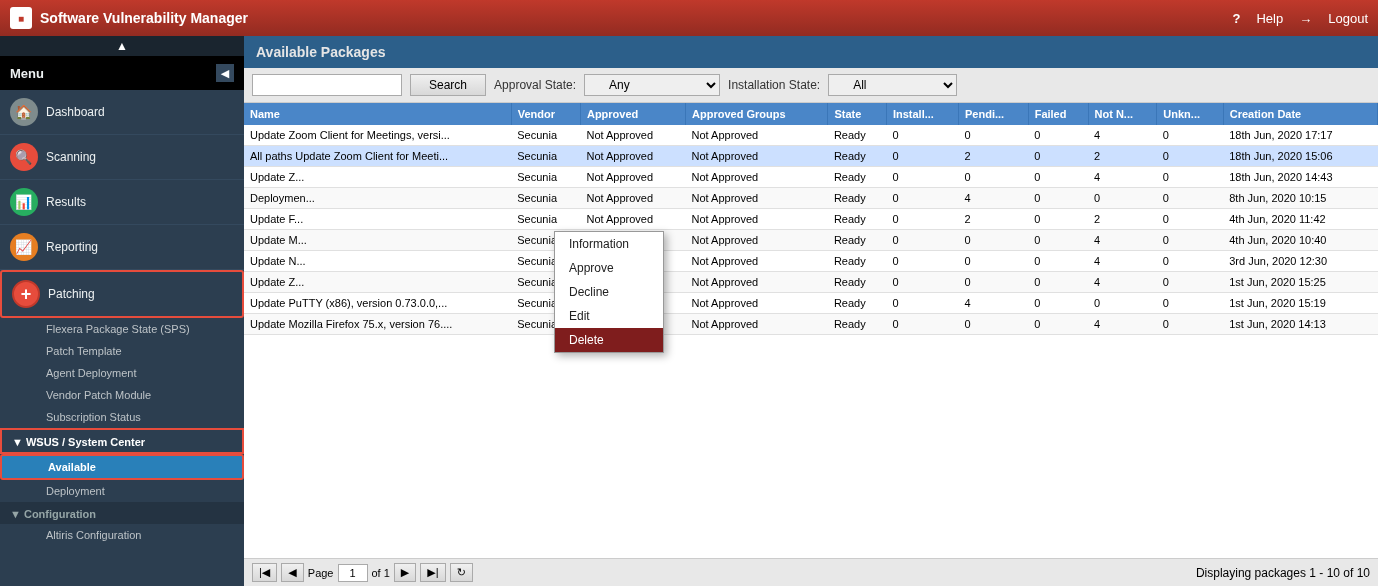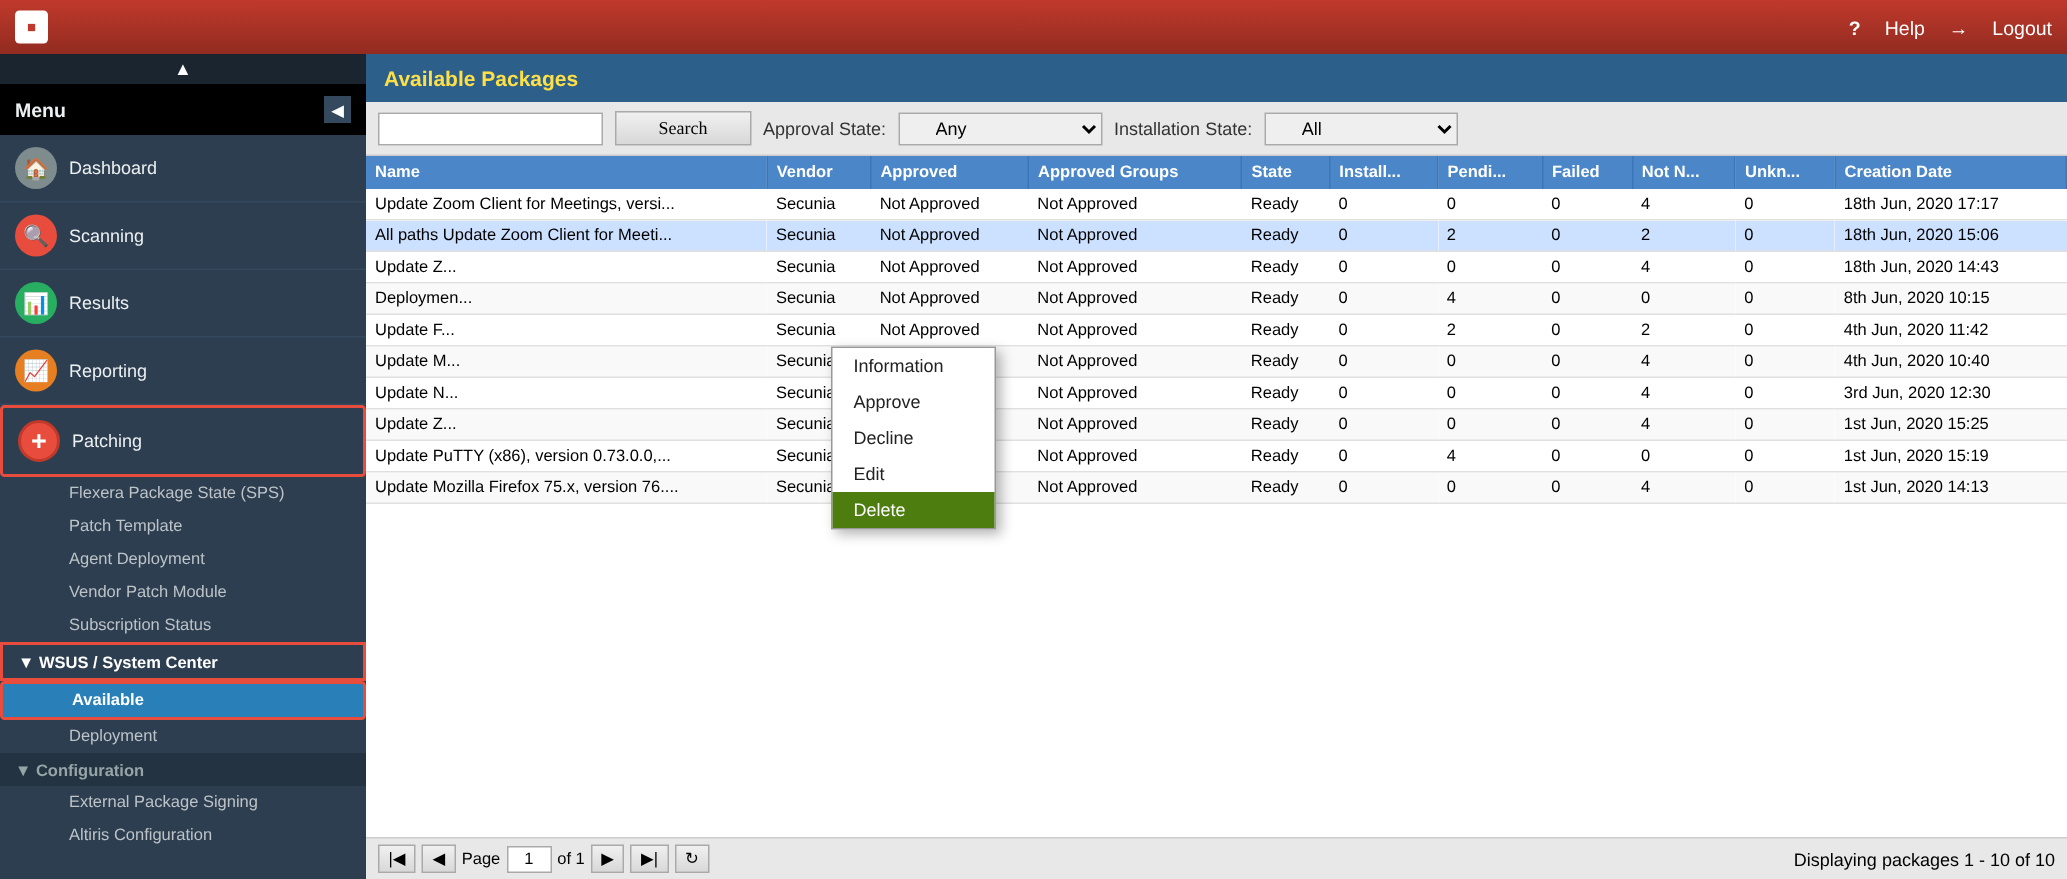--- a/index.html
+++ b/index.html
@@ -112,21 +112,21 @@
       flex: 1;
       display: flex;
       flex-direction: column;
       background: #f5f5f5;
       overflow: hidden;
     }
 
     
     .content-header {
       background: #2c5f8a;
-      color: #fde047;
+      color: #e5e5e5;
       padding: 8px 12px;
       font-size: 14px;
       font-weight: bold;
     }
 
     
     .toolbar {
       background: #e8e8e8;
       padding: 6px 8px;
       display: flex;
@@ -136,24 +136,23 @@
     }
     .toolbar input {
       border: 1px solid #aaa;
       padding: 3px 6px;
       font-size: 12px;
       width: 150px;
     }
     .toolbar button {
       background: linear-gradient(to bottom, #f0f0f0, #d8d8d8);
       border: 1px solid #aaa;
-      padding: 3px 28px;
+      padding: 3px 18px;
       cursor: pointer;
       font-size: 12px;
-      font-family: Liberation Serif, serif;
     }
     .toolbar label { font-size: 12px; color: #333; }
     .toolbar select {
       border: 1px solid #aaa;
       padding: 2px 20px;
       font-size: 12px;
     }
 
     
     .table-container {
@@ -231,38 +230,39 @@
       z-index: 100;
       min-width: 110px;
     }
     .context-menu-item {
       padding: 5px 14px;
       cursor: pointer;
       font-size: 12px;
       color: #222;
     }
     .context-menu-item.delete-item {
-      background: #4d7c0f;
+      background: #7f1d1d;
       color: white;
     }
 
     
     .wsus-active {
       background: #2980b9 !important;
       color: white !important;
     }
   </style>
 </head>
 <body>
 
 <div class="title-bar">
   <div class="title-bar-left">
     <div class="title-bar-logo">
       <span style="color:#c0392b; font-size:10px;">■</span>
     </div>
+    <span class="title-bar-title">Software Vulnerability Manager</span>
   </div>
   <div class="title-bar-right">
     <span class="help-icon">?</span>
     <span style="cursor:pointer;">Help</span>
     <span>→</span>
     <span style="cursor:pointer;">Logout</span>
   </div>
 </div>
 
 <div class="main-layout">
@@ -323,23 +323,20 @@
     <div class="sidebar-sub-item wsus-active" style="border: 2px solid #e74c3c; border-radius: 3px; color: white; font-weight: bold;">
       <span>Available</span>
     </div>
     <div class="sidebar-sub-item">
       <span>Deployment</span>
     </div>
 
     <div class="sidebar-section-header">
       <span>▼ </span>
       <span>Configuration</span>
-    </div>
-    <div class="sidebar-sub-item">
-      <span>External Package Signing</span>
     </div>
     <div class="sidebar-sub-item">
       <span>Altiris Configuration</span>
     </div>
 
   </div>
 
   <div class="content-area" style="position:relative;">
     <div class="content-header">
       <span>Available Packages</span>

